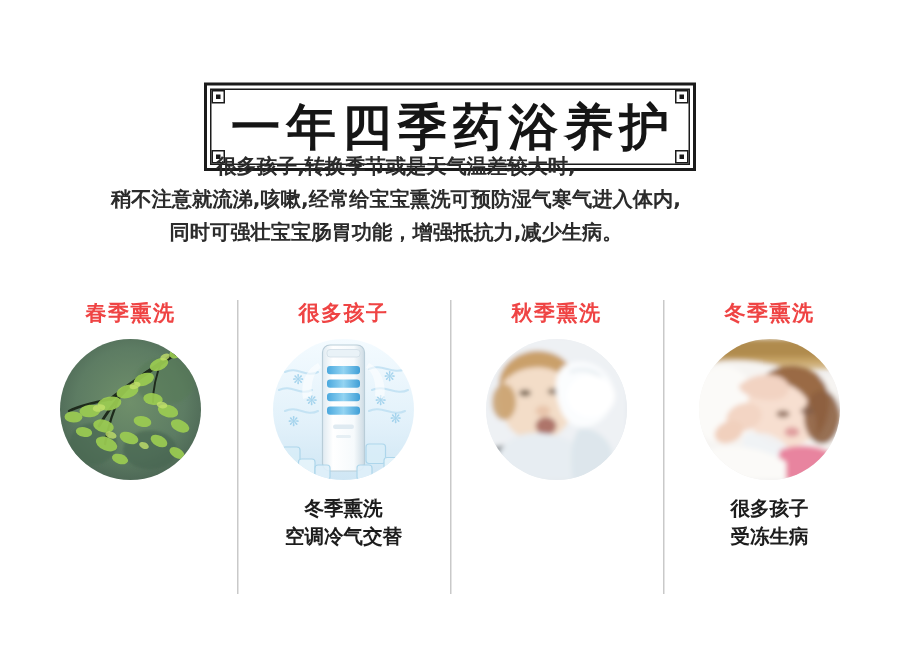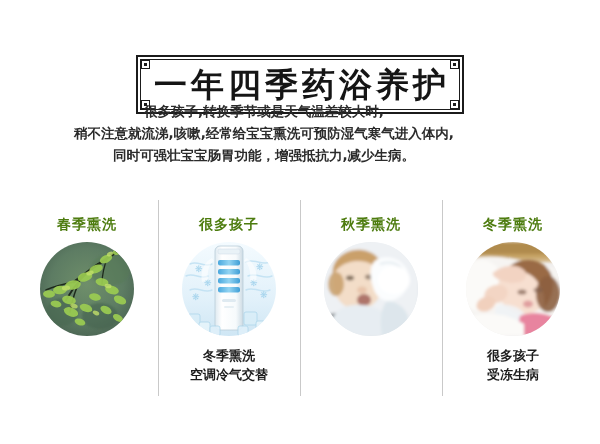--- a/index.html
+++ b/index.html
@@ -113,22 +113,22 @@
     left: 0;
     top: 4px;
     width: 1px;
     height: 196px;
     background: #c9c9c9;
   }
   .season-title {
     font-size: 14px;
     font-weight: 700;
     letter-spacing: 1px;
-    color: #4d7c0f;
-    margin-top: 20px;
+    color: #ef4444;
+    margin-top: 4px;
     margin-bottom: 8px;
   }
   .thumb {
     width: 94px;
     height: 94px;
     border-radius: 50%;
     overflow: hidden;
     position: relative;
     flex: none;
   }

